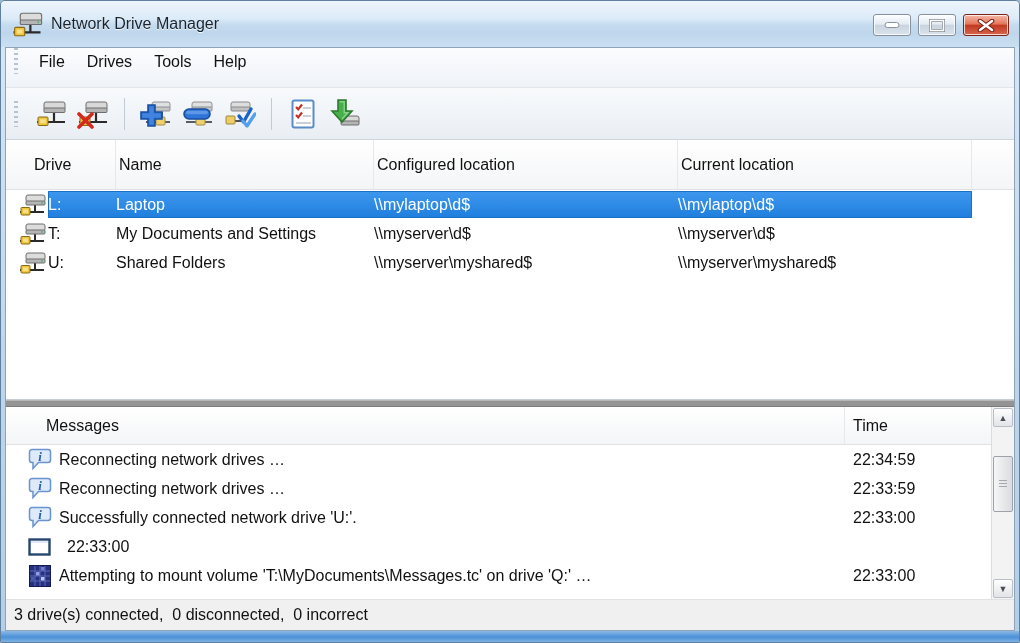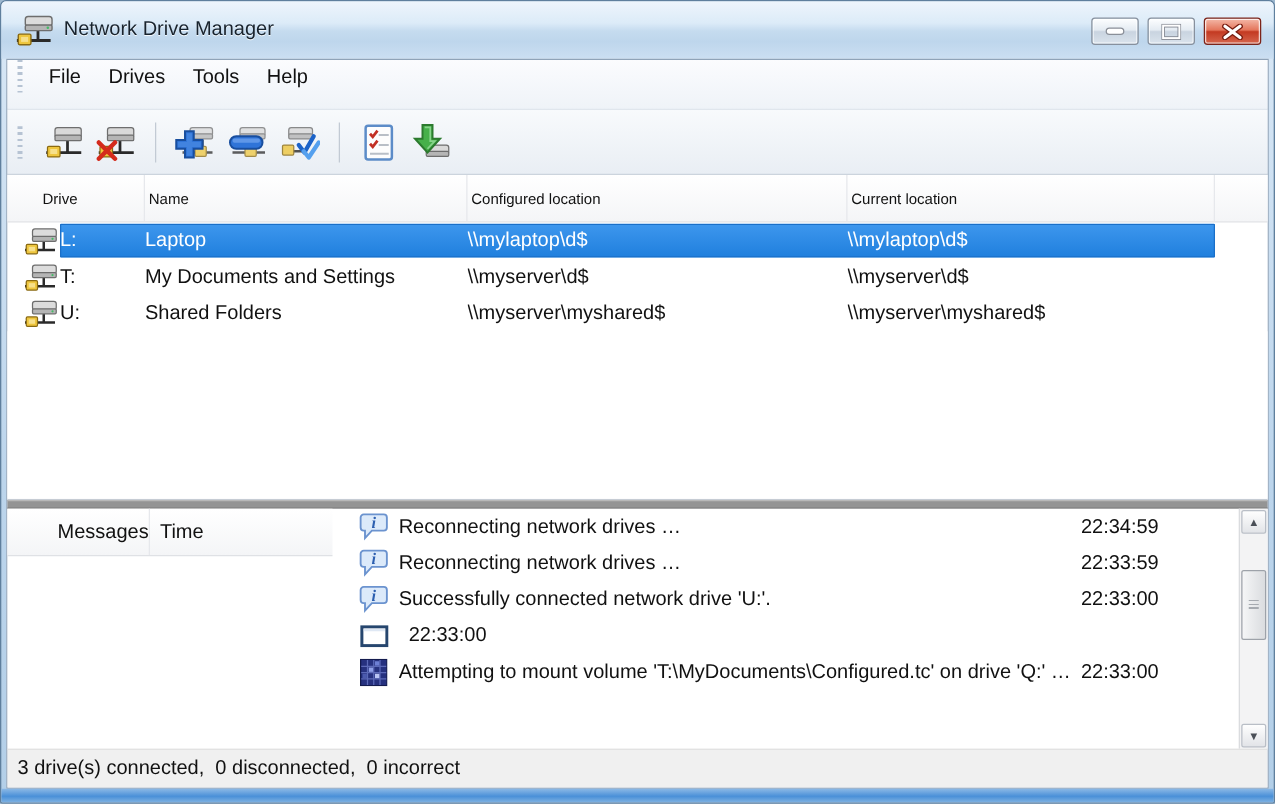--- a/index.html
+++ b/index.html
@@ -34,21 +34,21 @@
     background:repeating-linear-gradient(180deg,#b6c3d3 0 2px,rgba(0,0,0,0) 2px 5px);}
   .menu-item{padding:5px 11px;font-size:16px;}
   
   .toolbar{height:52px;flex:none;display:flex;align-items:center;padding-left:8px;gap:4px;
     background:linear-gradient(180deg,#f8fafc,#e9eef4);border-bottom:1px solid #ccd4dd;}
   .tbtn{width:38px;height:40px;display:flex;align-items:center;justify-content:center;border-radius:3px;}
   .tsep{width:1px;height:32px;background:#c2cad4;margin:0 8px;flex:none;}
   
   .drives{height:260px;flex:none;background:#fff;display:flex;flex-direction:column;
     border-bottom:1px solid #c6ccd4;}
-  .thead{height:38px;flex:none;display:flex;font-size:12px;
+  .thead{height:50px;flex:none;display:flex;font-size:16px;
     background:linear-gradient(180deg,#ffffff,#f4f5f7);border-bottom:1px solid #dfe1e5;}
   .th{display:flex;align-items:center;border-right:1px solid #e6e8ec;}
   .th.c1{width:110px;padding-left:28px;}
   .th.c2{width:258px;padding-left:3px;}
   .th.c3{width:304px;padding-left:3px;}
   .th.c4{width:294px;padding-left:3px;}
   .th.stub{flex:1;border-right:none;}
   .drow{height:29px;flex:none;display:flex;align-items:center;font-size:16px;}
   .drow .icon{width:30px;margin-left:12px;flex:none;display:flex;}
   .rowmain{display:flex;height:27px;align-items:center;border-radius:1px;}
@@ -58,21 +58,21 @@
   .rc3{width:304px;}
   .rc4{width:294px;}
   .drow.sel .rowmain{background:linear-gradient(180deg,#3e97ee,#1f7fdd);color:#fff;
     box-shadow:inset 0 0 0 1px #1a6fc8;}
   .tfill{flex:1;background:#fff;}
   
   .splitter{height:7px;flex:none;background:#949494;
     border-top:1px solid #b8b8b8;border-bottom:1px solid #7c7c7c;}
   
   .messages{flex:1;display:flex;background:#fff;min-height:0;}
-  .mleft{flex:1;display:flex;flex-direction:row;min-width:0;}
+  .mleft{flex:1;display:flex;flex-direction:column;min-width:0;}
   .mhead{height:38px;flex:none;display:flex;font-size:16px;
     background:linear-gradient(180deg,#ffffff,#f4f5f7);border-bottom:1px solid #dfe1e5;}
   .mh1{flex:1;display:flex;align-items:center;padding-left:40px;border-right:1px solid #e6e8ec;}
   .mh2{width:146px;display:flex;align-items:center;padding-left:8px;}
   .mrow{height:29px;flex:none;display:flex;align-items:center;font-size:16px;}
   .micon{width:27px;margin-left:20px;margin-right:6px;flex:none;display:flex;justify-content:center;}
   .mtext{flex:1;white-space:nowrap;overflow:hidden;}
   .mtime{width:146px;flex:none;padding-left:8px;}
   
   .sbar{width:23px;flex:none;background:#f3f3f4;border-left:1px solid #dadcdf;
@@ -339,21 +339,21 @@
               <span class="micon">
   <svg width="22" height="22" viewBox="0 0 22 22">
     <rect x="0.5" y="0.5" width="21" height="21" fill="#26317f" stroke="#131b4e"></rect>
     <path d="M6 1v20M11 1v20M16 1v20M1 6h20M1 11h20M1 16h20" stroke="#5c6ab8" stroke-width="1"></path>
     <rect x="7" y="7" width="3.5" height="3.5" fill="#8fa0e8"></rect>
     <rect x="12" y="12" width="3.5" height="3.5" fill="#b9c5f4"></rect>
     <rect x="12" y="2" width="3.5" height="3.5" fill="#6d7fd4"></rect>
     <rect x="2" y="12" width="3.5" height="3.5" fill="#4b5aad"></rect>
   </svg>
 </span>
-              <div class="mtext">Attempting to mount volume 'T:\MyDocuments\Configured.tc' on drive 'Q:' …</div>
+              <div class="mtext">Attempting to mount volume 'T:\MyDocuments\Messages.tc' on drive 'Q:' …</div>
               <div class="mtime">22:33:00</div>
             </div>
           </div>
       </div>
       <div class="sbar">
         <div class="sbtn">▲</div>
         <div class="strack">
           <div class="sthumb"></div>
         </div>
         <div class="sbtn">▼</div>

